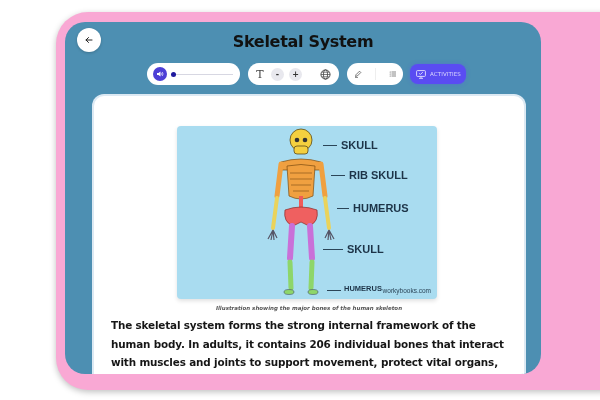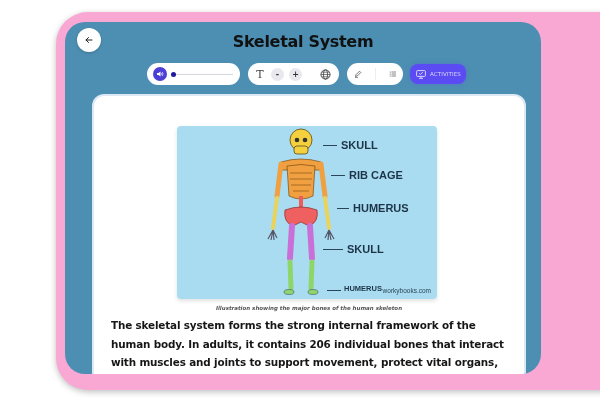--- a/index.html
+++ b/index.html
@@ -170,21 +170,21 @@
           <path d="M135 136 L134 162" stroke="#8ed66a" stroke-width="5" stroke-linecap="round"></path>
 
           <ellipse cx="112" cy="166" rx="5" ry="2.5" fill="#8ed66a" stroke="#456" stroke-width="0.6"></ellipse>
           <ellipse cx="136" cy="166" rx="5" ry="2.5" fill="#8ed66a" stroke="#456" stroke-width="0.6"></ellipse>
         </svg>
 
         <div class="leader" style="left:146px;top:19px;width:14px"></div>
         <div class="label" style="left:164px;top:13px">SKULL</div>
 
         <div class="leader" style="left:154px;top:49px;width:14px"></div>
-        <div class="label" style="left:172px;top:43px">RIB CAGE</div>
+        <div class="label" style="left:172px;top:43px">RIB SKULL</div>
 
         <div class="leader" style="left:160px;top:82px;width:12px"></div>
         <div class="label" style="left:176px;top:76px">HUMERUS</div>
 
         <div class="leader" style="left:146px;top:123px;width:20px"></div>
         <div class="label" style="left:170px;top:117px">SKULL</div>
 
         <div class="leader" style="left:150px;top:164px;width:14px"></div>
         <div class="label" style="left:167px;top:158px;font-size:7.5px">HUMERUS</div>
 

